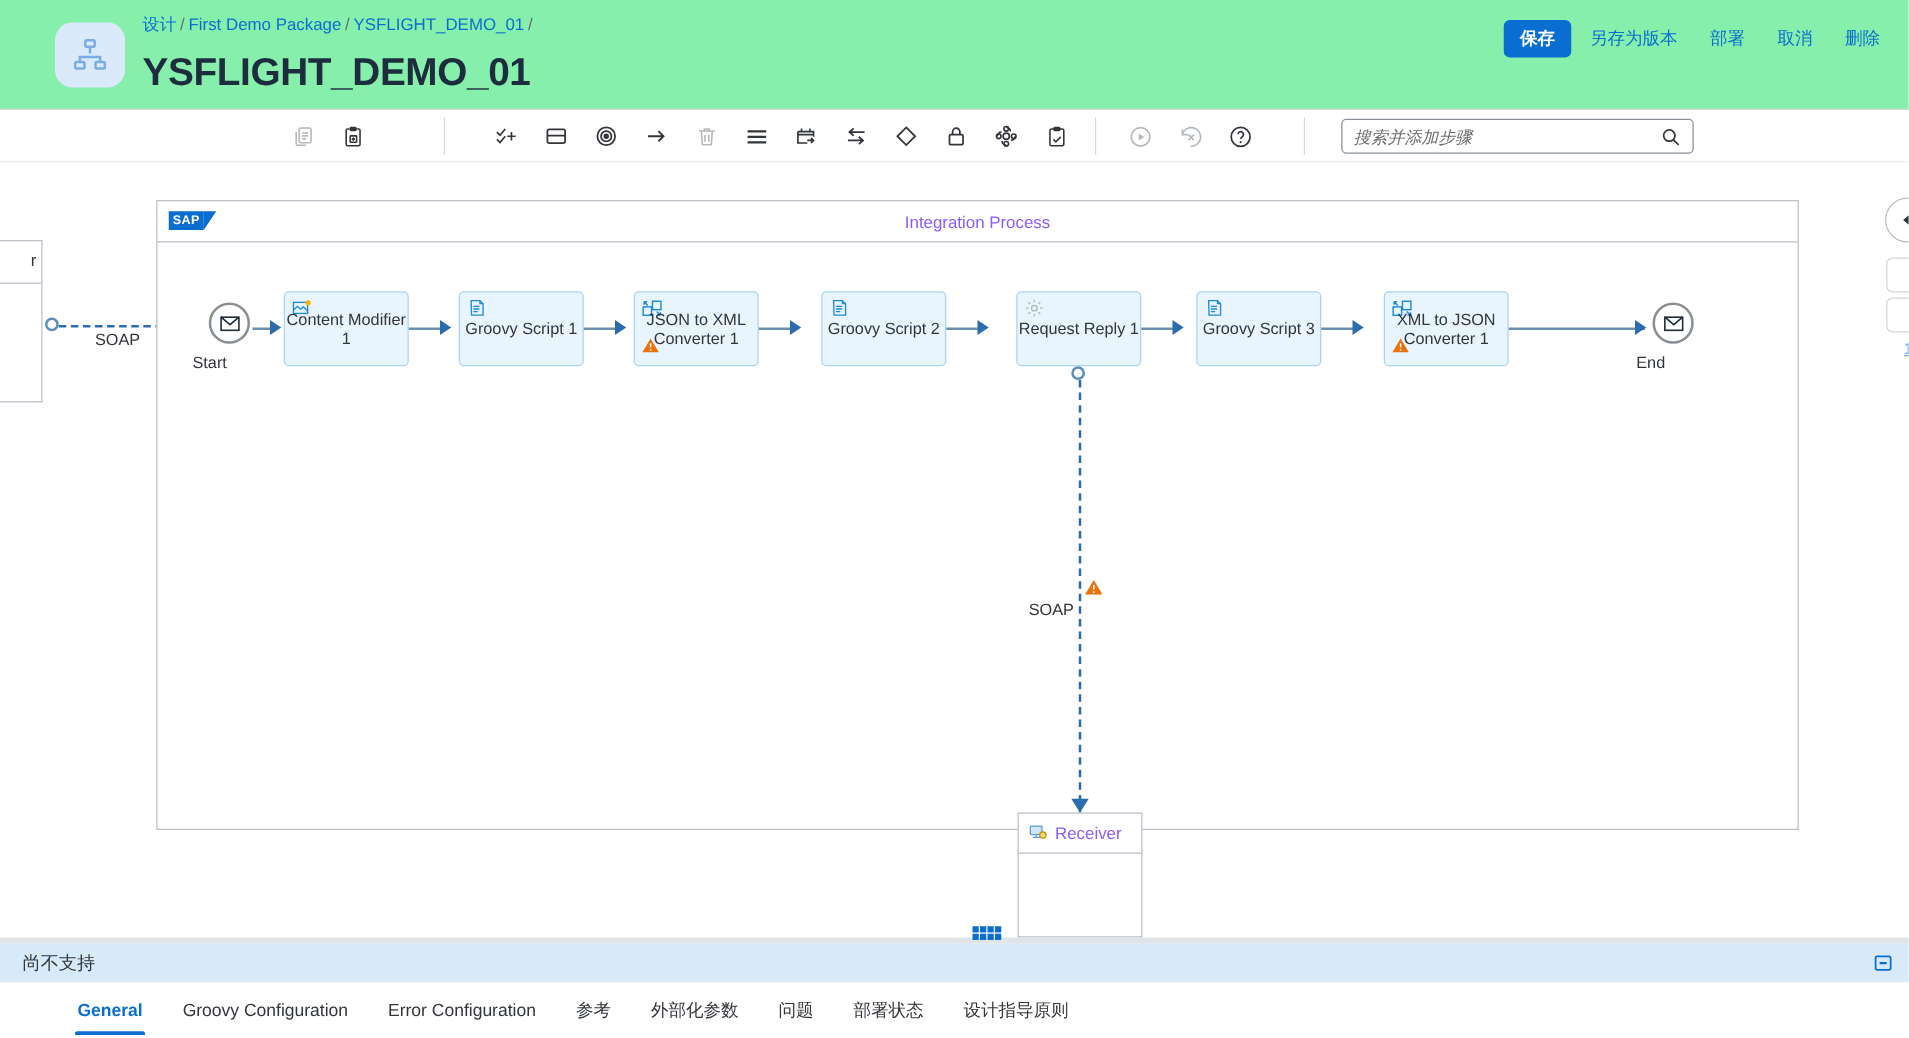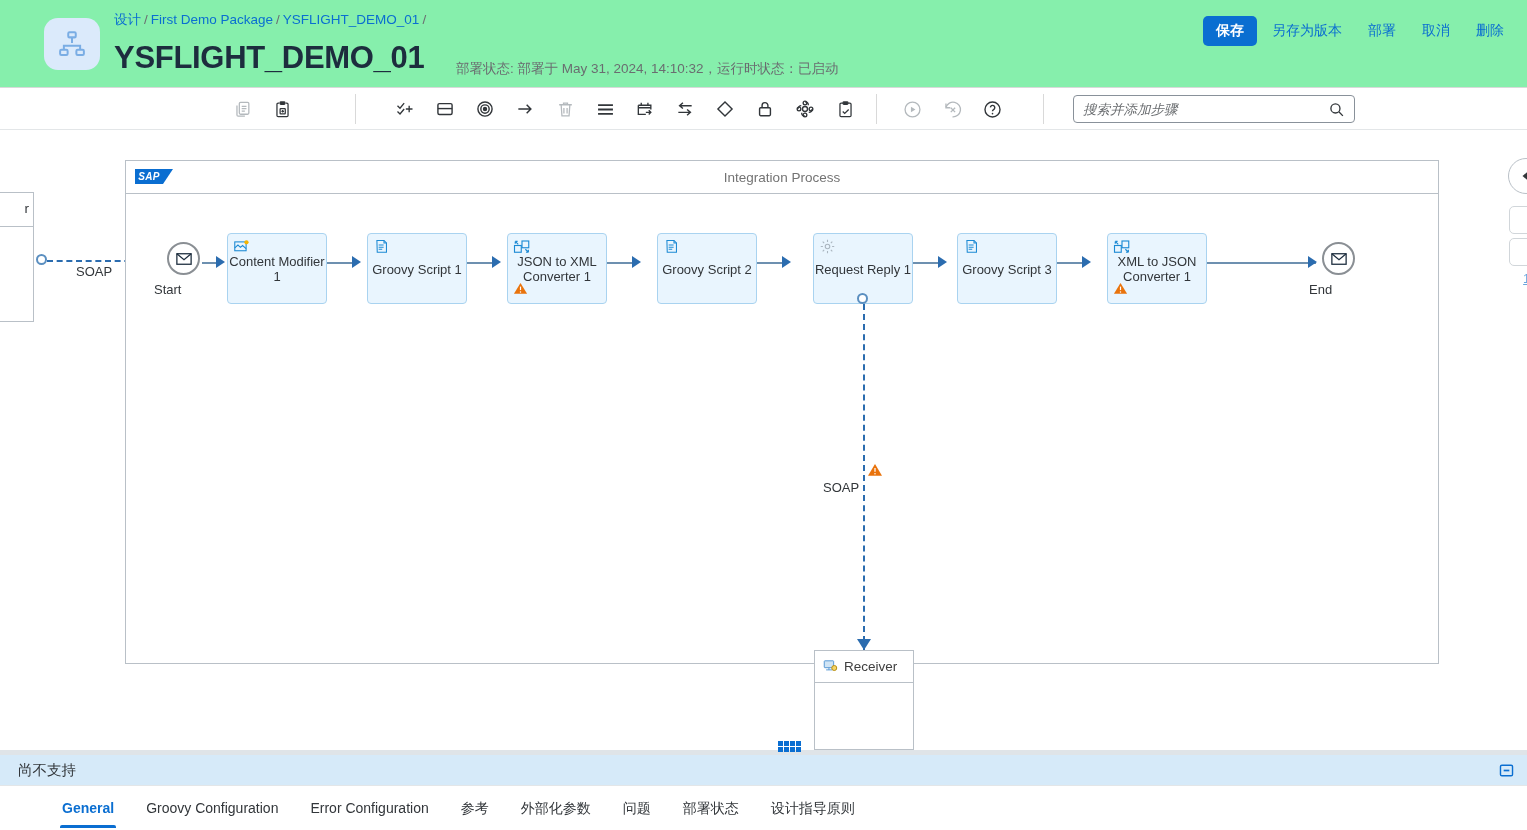--- a/index.html
+++ b/index.html
@@ -101,48 +101,48 @@
 
   
   .pool {
     position: absolute; left: 125px; top: 30px; width: 1314px; height: 504px;
     border: 1px solid #b9c0c7; background: #ffffff;
   }
   .pool-hdr {
     position: relative; height: 33px; border-bottom: 1px solid #b9c0c7;
     display: flex; align-items: center; justify-content: center;
   }
-  .pool-hdr .title { font-size: 13.5px; color: #737373; }
+  .pool-hdr .title { font-size: 13.5px; color: #8b5cf6; }
   .sap-logo {
     position: absolute; left: 9px; top: 8px; width: 36px; height: 17px;
   }
   .sap-logo .blk {
     position: absolute; left: 0; top: 0; width: 28px; height: 15px;
     background: #0a6ed1; color: #fff; font-size: 10px; font-weight: bold;
-    font-style: italic; letter-spacing: .3px; text-align: center; line-height: 15px;
+    letter-spacing: .3px; text-align: center; line-height: 15px;
   }
   .sap-logo .tri {
     position: absolute; left: 28px; top: 0;
     border-top: 15px solid #0a6ed1; border-right: 10px solid transparent;
   }
 
   
   .recv-pool {
     position: absolute; left: 814px; top: 520px; width: 100px; height: 100px;
     border: 1px solid #b9c0c7; background: #fff;
   }
   .recv-pool .hdr {
     height: 32px; border-bottom: 1px solid #b9c0c7;
     display: flex; align-items: center; gap: 6px; padding-left: 8px;
-    font-size: 13.5px; color: #404040;
+    font-size: 13.5px; color: #8b5cf6;
   }
 
   
   .node {
-    position: absolute; width: 100px; height: 71px;
+    position: absolute; width: 100px; height: 60px;
     background: #e9f5fe; border: 1px solid #a9d3f0; border-radius: 4px;
     cursor: pointer;
   }
   .node .lbl {
     position: absolute; left: 0; right: 0; top: 50%; transform: translateY(-50%);
     text-align: center; font-size: 13px; color: #32363a; line-height: 15px;
     pointer-events: none;
   }
   .node .ico { position: absolute; left: 5px; top: 4px; }
   .node .warn { position: absolute; left: 5px; bottom: 3px; }
@@ -251,21 +251,20 @@
         <rect x="15.5" y="16.5" width="6" height="4.2" rx="1"></rect>
         <path d="M12 6.7v4.4M5.5 16.5v-3.2h13v3.2M5.5 13.3h13"></path>
       </svg>
     </div>
 
     <div class="breadcrumb">
       <span class="crumb">设计</span><span class="sep">/</span><span class="crumb">First Demo Package</span><span class="sep">/</span><span class="crumb">YSFLIGHT_DEMO_01</span><span class="sep">/</span>
     </div>
 
     <div class="hdr-title">YSFLIGHT_DEMO_01</div>
-    <div class="hdr-status">部署状态: 部署于 May 31, 2024, 14:10:32，运行时状态：已启动</div>
 
     <div class="hdr-actions">
       <button class="btn-emph">保存</button>
       <button class="btn-tr">另存为版本</button>
       <button class="btn-tr">部署</button>
       <button class="btn-tr">取消</button>
       <button class="btn-tr">删除</button>
     </div>
   </div>
 

